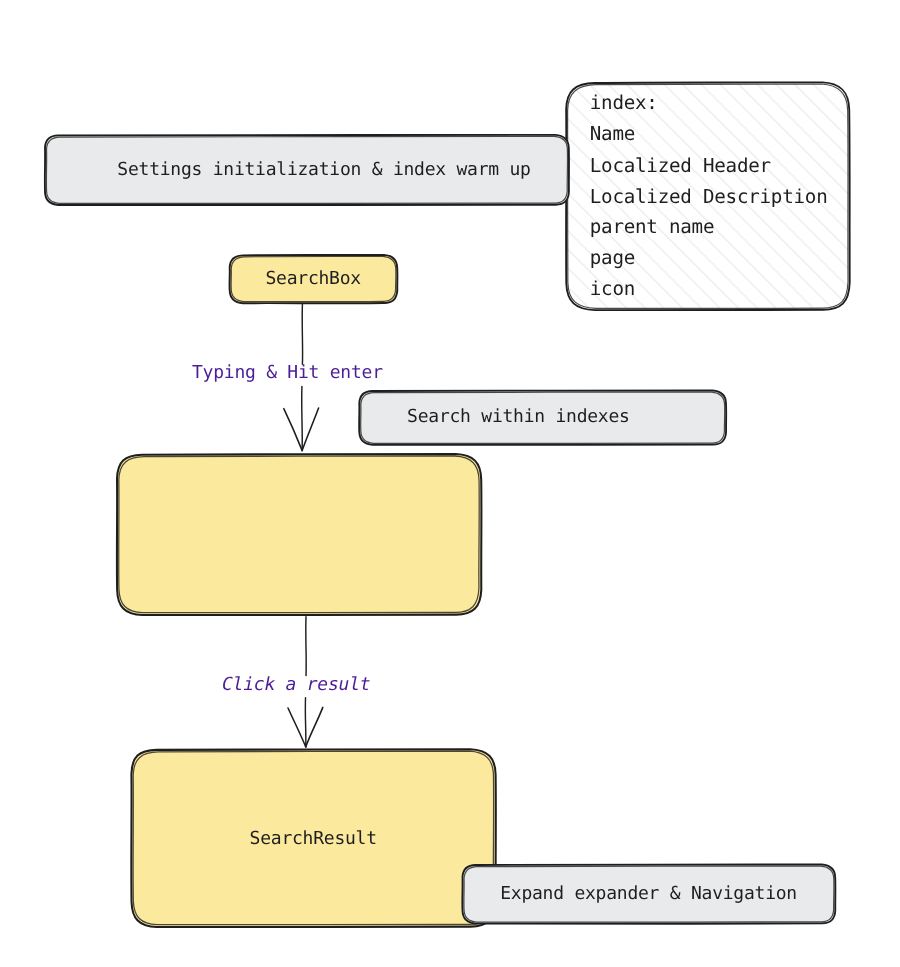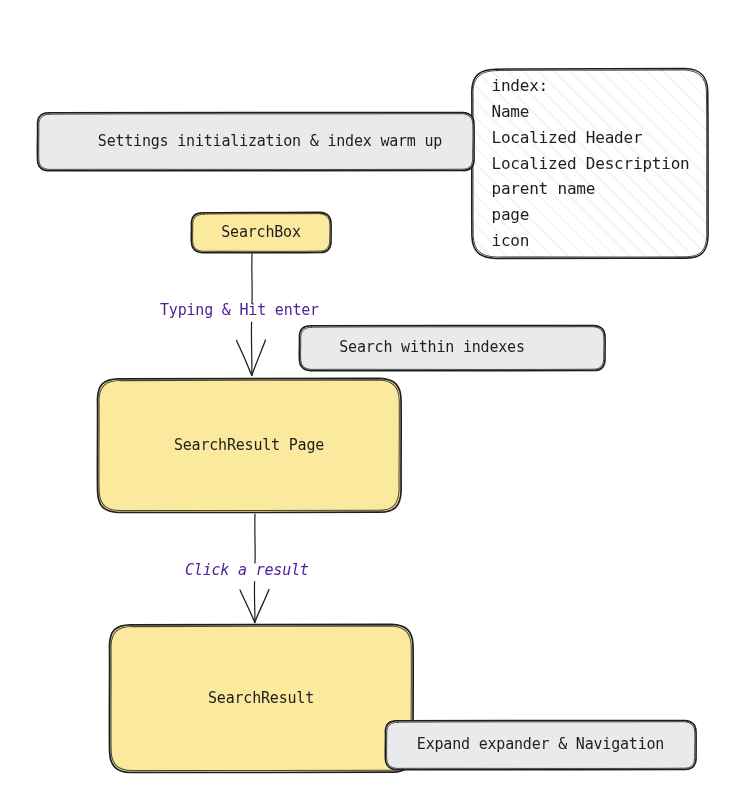--- a/index.html
+++ b/index.html
@@ -260,21 +260,20 @@
 
   <div class="hit" style="left:191px; top:212px; width:140px; height:41px;"></div>
   <div class="node-label" style="left:191px; top:212px; width:140px; height:41px;">SearchBox</div>
 
   <div class="edge-label" style="left:160px; top:301px;">Typing &amp; Hit enter</div>
 
   <div class="hit" style="left:299px; top:325px; width:306px; height:46px;"></div>
   <div class="node-label" style="left:299px; top:325px; width:242px; height:46px;margin-left:12px;">Search within indexes</div>
 
   <div class="hit" style="left:97px; top:378px; width:304px; height:135px;"></div>
-  <div class="node-label" style="left:97px; top:378px; width:304px; height:135px;">SearchResult Page</div>
 
   <div class="edge-label" style="left:185px; top:561px;font-style:italic;">Click a result</div>
 
   <div class="hit" style="left:109px; top:624px; width:304px; height:149px;"></div>
   <div class="node-label" style="left:109px; top:624px; width:304px; height:149px;">SearchResult</div>
 
   <div class="hit" style="left:385px; top:720px; width:311px; height:50px;"></div>
   <div class="node-label" style="left:385px; top:720px; width:311px; height:50px;">Expand expander &amp; Navigation</div>
 
 </div>

